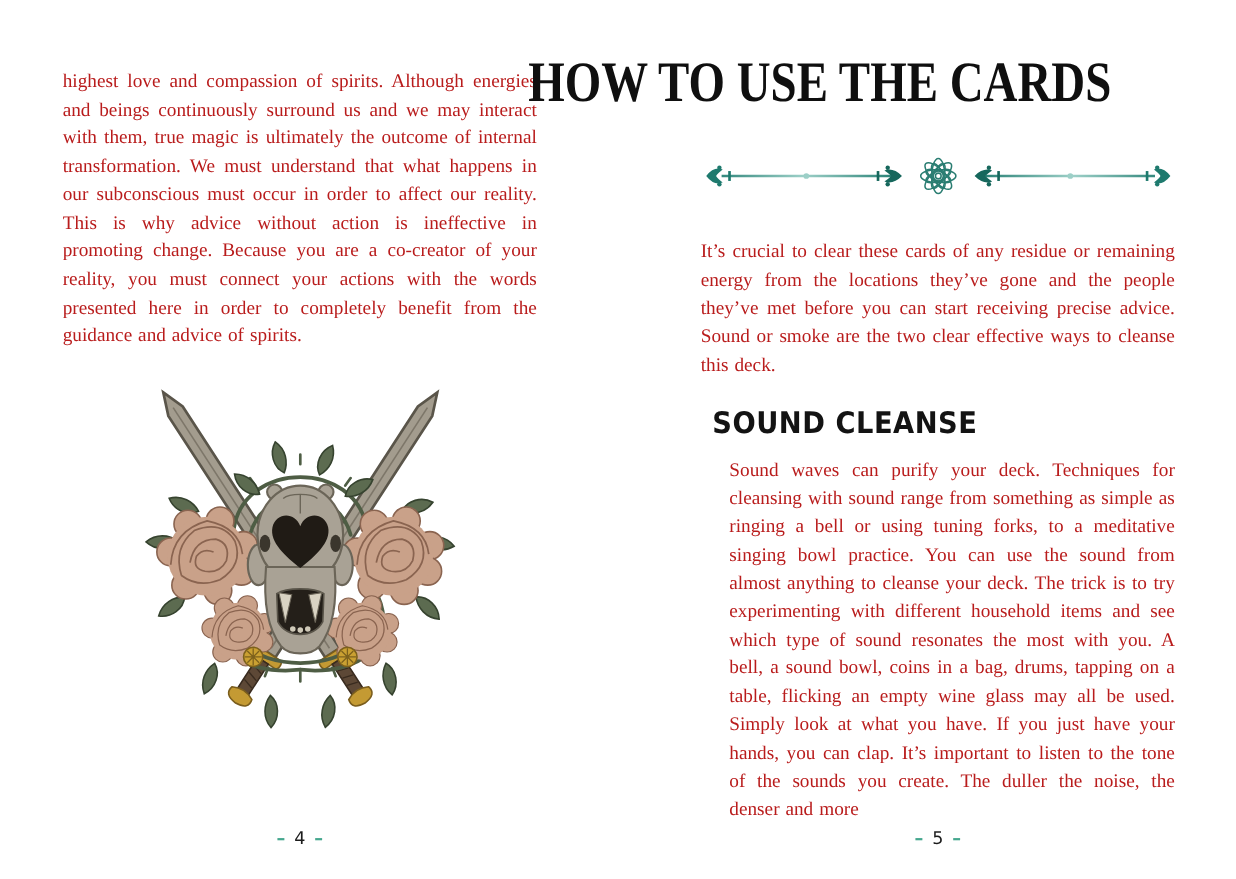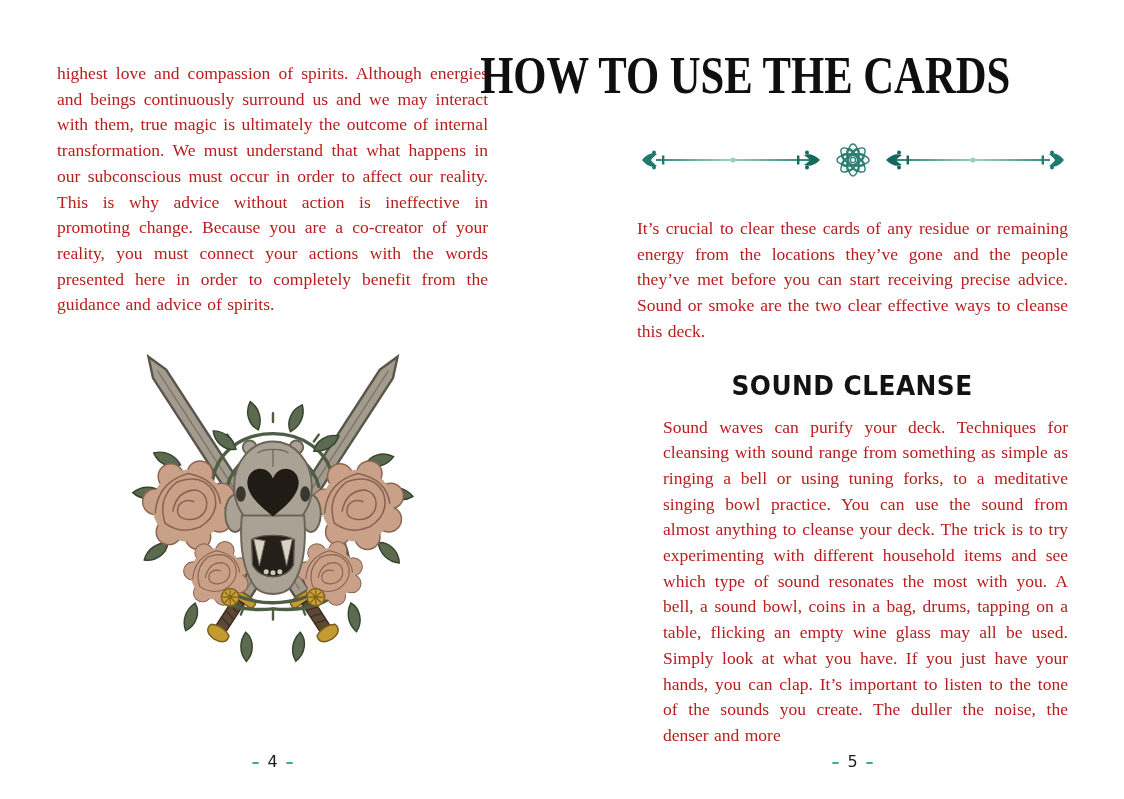--- a/index.html
+++ b/index.html
@@ -21,21 +21,21 @@
     display:flex; justify-content:flex-end; white-space:nowrap;
     font-weight:700; font-size:52px; line-height:48px; color:#0f0f0f;
   }
   .chapter-title .squeeze{ display:inline-block; transform:scaleX(0.82); }
 
   .divider{ margin-top:42px; height:36px; display:flex; justify-content:center; }
 
   .intro-para{ margin-top:38px; }
 
   .section-heading{
-    margin-top:26px; text-align:center; white-space:nowrap;
+    margin-top:26px; white-space:nowrap;
     font-family:"DejaVu Sans", sans-serif; font-weight:700;
     font-size:27px; line-height:30px; color:#131313; letter-spacing:0.5px;
   }
   .section-heading .squeeze{ display:inline-block; transform:scaleX(0.92); }
 
   .section-para{ margin-top:14px;margin-left:26px; }
 
   .illustration{ width:292px; margin:30px auto 0; }
   .illustration svg{ display:block; width:100%; height:auto; }
 

